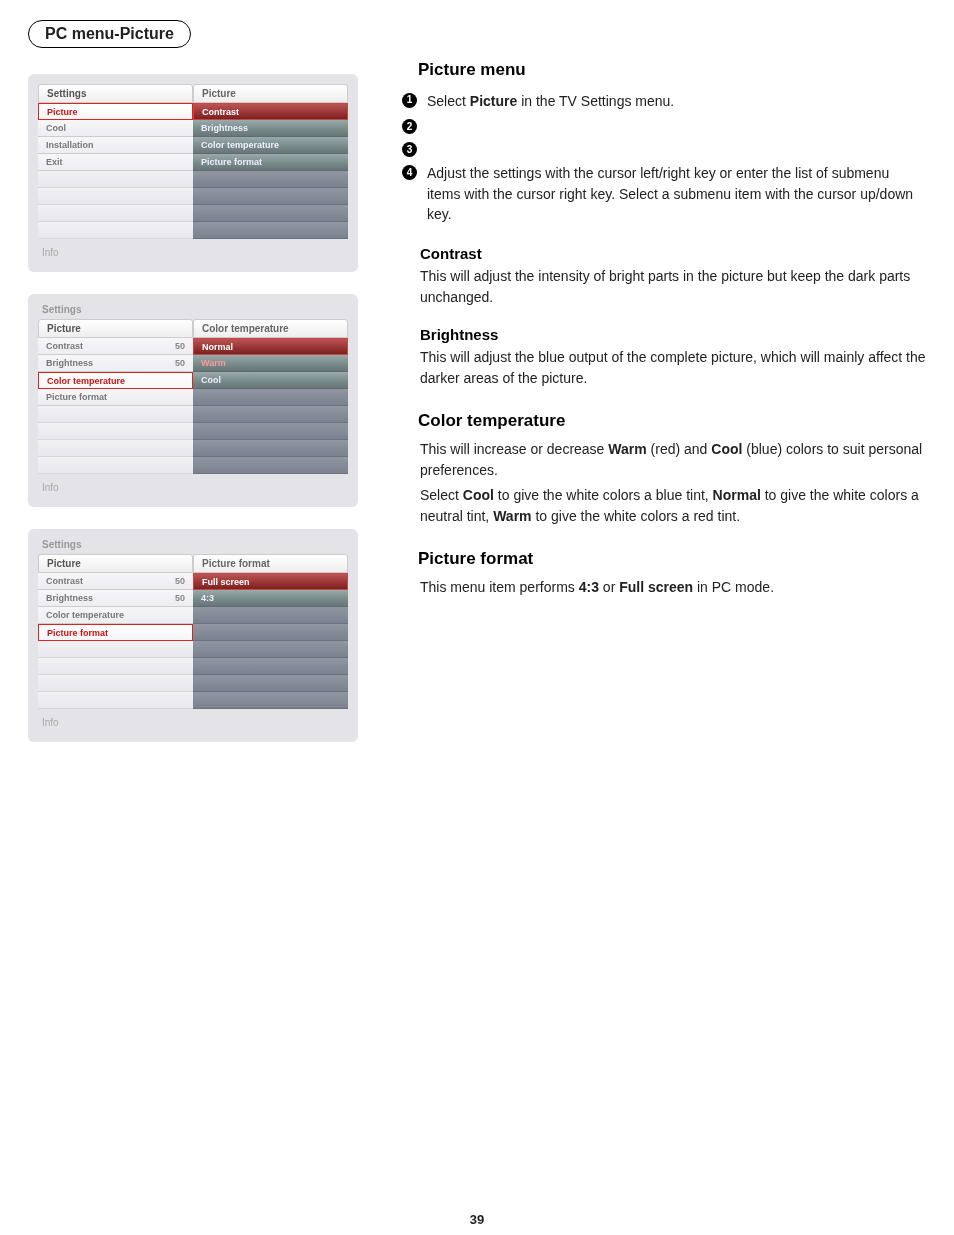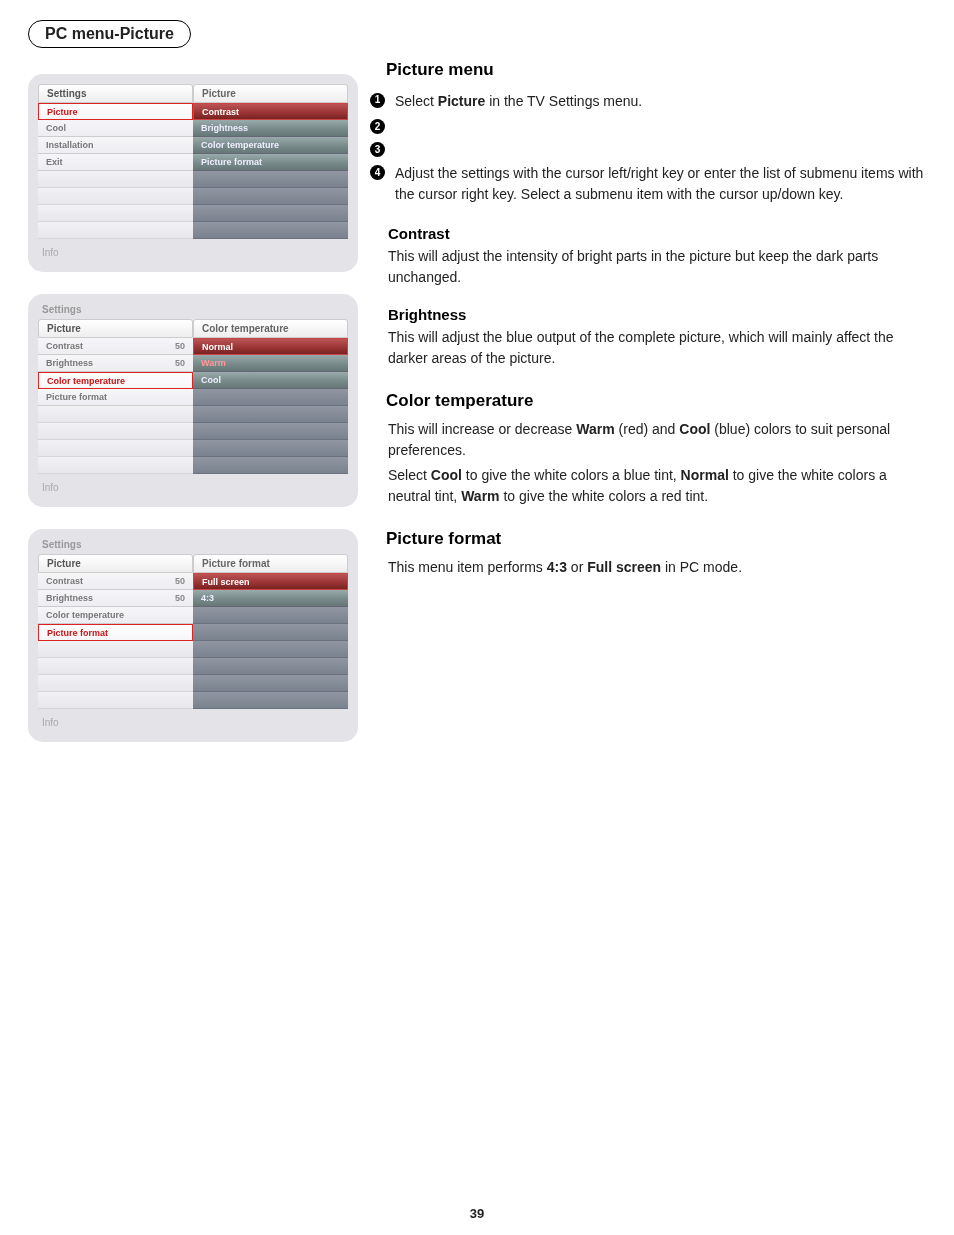--- a/index.html
+++ b/index.html
@@ -1,21 +1,21 @@
 <!DOCTYPE html>
 <html><head>
 <meta charset="utf-8">
 <style>
   *{box-sizing:border-box;margin:0;padding:0}
   body{font-family:"Gill Sans","Segoe UI",Arial,sans-serif;font-size:14px;color:#222;width:954px;height:1235px;position:relative;background:#fff}
-  .page{display:flex;padding:20px 28px 0 28px;gap:12px}
+  .page{display:flex;padding:20px 28px 0 28px;gap:44px}
   .left-col{width:330px;flex:0 0 330px}
   .right-col{flex:1;padding-top:40px}
   .box-title{display:inline-block;border:1px solid #000;border-radius:14px;padding:4px 16px;font-weight:700;font-size:16px;margin-bottom:26px}
-  .osd{background:#e4e4e8;border-radius:15px;padding:10px 10px 14px 10px;margin-bottom:22px;font-size:10px;color:#777}
+  .osd{background:#e4e4e8;border-radius:6px;padding:10px 10px 14px 10px;margin-bottom:22px;font-size:10px;color:#777}
   .osd .label-top{font-weight:700;color:#999;margin:0 0 4px 4px}
   .panes{display:flex}
   .pane{flex:1;display:flex;flex-direction:column}
   .pane-head{background:linear-gradient(#fff,#eee);border:1px solid #ccc;border-radius:3px 3px 0 0;padding:3px 8px;font-weight:700;color:#555;font-size:10px}
   .pane.right .pane-head{color:#666}
   .rows{display:flex;flex-direction:column}
   .row{border-bottom:1px solid #ccc;padding:3px 8px;height:17px;display:flex;justify-content:space-between;align-items:center;font-weight:700;font-size:9px;background:linear-gradient(#f6f6f9,#ededf2)}
   .row .val{color:#888}
   .row.sel{border:1px solid #d22;color:#c11;background:linear-gradient(#fff,#f6f6f9)}
   .pane.right .row{background:linear-gradient(#9aa,#788 60%,#677);color:#eef;border-bottom:1px solid #667}
@@ -24,21 +24,21 @@
   .pane.left .row.empty,.pane.right .row.empty{background:linear-gradient(#f2f2f5,#e7e7ec);border-bottom:1px solid #d5d5da}
   .pane.right .row.empty{background:linear-gradient(#9097a2,#7a828f);border-bottom:1px solid #6a7280}
   .info{margin:8px 0 0 4px;font-weight:400;color:#aaa}
   h2{font-size:17px;font-weight:700;margin:0 0 8px 16px;color:#000}
   h3{font-size:15px;font-weight:700;margin:18px 0 4px 18px;color:#000}
   .steps{list-style:none;margin:0 0 8px 0}
   .steps li{display:flex;align-items:flex-start;gap:10px;padding:3px 0;line-height:1.45}
   .num{display:inline-flex;width:15px;height:15px;border-radius:50%;background:#000;color:#fff;font-size:10px;font-weight:700;align-items:center;justify-content:center;flex:0 0 15px;margin-top:2px}
   .para{margin-left:18px;line-height:1.5;margin-bottom:4px}
   .sub{margin-left:18px}
-  .pagenum{position:absolute;bottom:14px;left:0;right:0;text-align:center;font-weight:700;font-size:13px}
+  .pagenum{position:absolute;bottom:8px;left:0;right:0;text-align:center;font-weight:700;font-size:13px}
   b{font-weight:700}
 </style>
 </head>
 <body>
 
 <div class="page">
   <div class="left-col">
     <div class="box-title">PC menu-Picture</div>
 
     <div class="osd" id="osd1">

